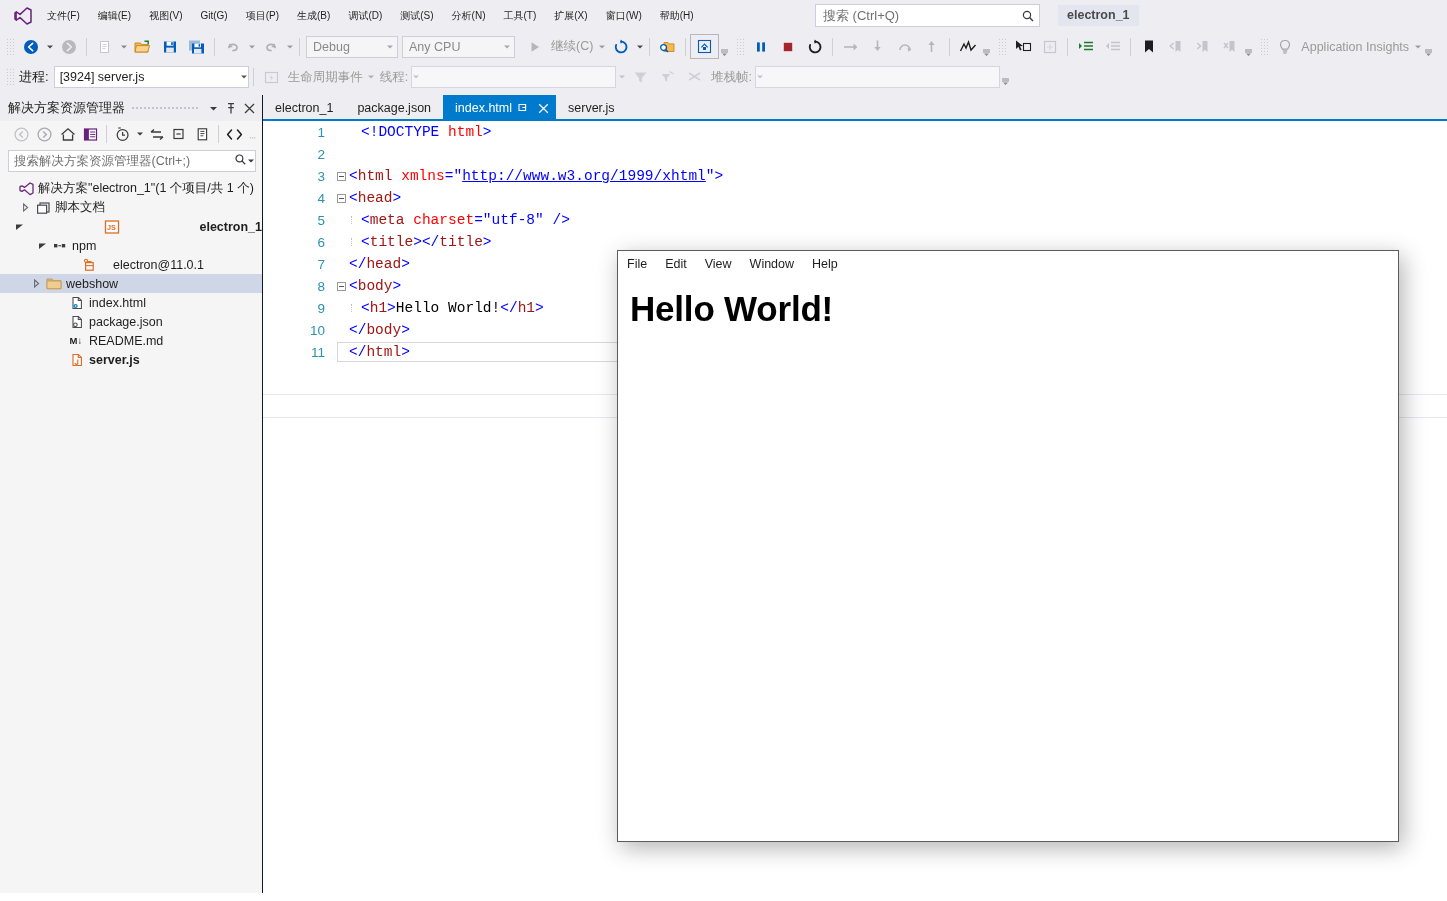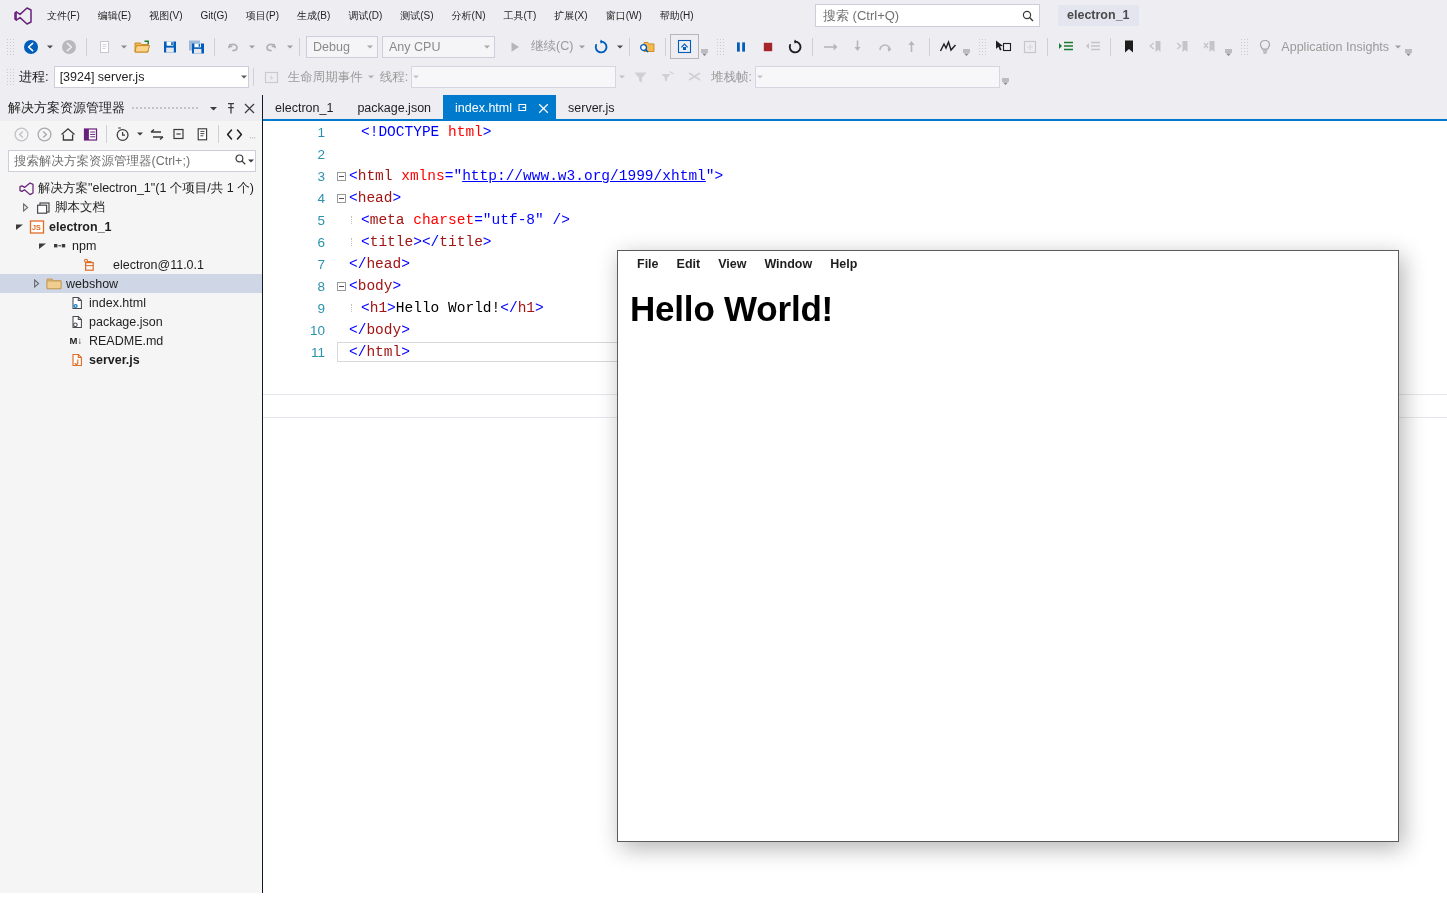--- a/index.html
+++ b/index.html
@@ -440,23 +440,21 @@
   }
   .el-ctrl {
     width: 46px; height: 31px;
     display: flex; align-items: center; justify-content: center;
     cursor: default;
   }
   .el-menubar {
     height: 26px;
     display: flex;
     align-items: center;
-    padding-left: 10px;
     background: #ffffff;
-    font-weight: bold;
   }
   .el-menu-item {
     font-size: 12.5px;
     color: #1e1e1e;
     padding: 0 9px;
     height: 22px;
     line-height: 22px;
     cursor: default;
     white-space: nowrap;
   }
@@ -603,21 +601,21 @@
       </svg>
     </div>
     <div class="tb-caret">
       <svg width="8" height="8" viewBox="0 0 8 8">
           <path d="M1 2.6 L4 5.6 L7 2.6 Z" fill="#9c9ca2"></path>
         </svg>
     </div>
 
     <div class="tb-sep"></div>
 
-    <div class="cmb" style="width:72px">
+    <div class="cmb" style="width:92px">
       <div class="cmb-txt">Debug</div>
       <div class="cmb-arrow">
         <svg width="8" height="8" viewBox="0 0 8 8">
             <path d="M1 2.6 L4 5.6 L7 2.6 Z" fill="#a8a8ae"></path>
           </svg>
       </div>
     </div>
     <div class="cmb" style="width:113px">
       <div class="cmb-txt">Any CPU</div>
       <div class="cmb-arrow">
@@ -1020,21 +1018,21 @@
             </svg>
           </span>
           <span class="tw-icon">
             <svg width="15" height="14" viewBox="0 0 15 14">
               <rect x="4" y="2" width="9" height="9" fill="none" stroke="#4a4a52" stroke-width="1.2"></rect>
               <rect x="1.6" y="4.2" width="9" height="8" fill="#fff" stroke="#4a4a52" stroke-width="1.2"></rect>
             </svg>
           </span>
           <span class="tw-label">脚本文档</span>
         </div>
-        <div class="tree-row" style="padding-left: 11px;">
+        <div class="tree-row" style="padding-left: 11px; justify-content: space-between;">
           <span class="tw-arrow">
             <svg width="9" height="9" viewBox="0 0 9 9">
               <path d="M1 2.6 L8 2.6 L1 8 Z" fill="#3b3b3b"></path>
             </svg>
           </span>
           <span class="tw-icon">
             <svg width="16" height="14" viewBox="0 0 16 14">
               <rect x="1.5" y="1" width="13" height="12" fill="#fff" stroke="#e06c25" stroke-width="1.3"></rect>
               <text x="3" y="10" font-family="Liberation Sans, sans-serif" font-size="7.2" font-weight="bold" fill="#e06c25">JS</text>
             </svg>

